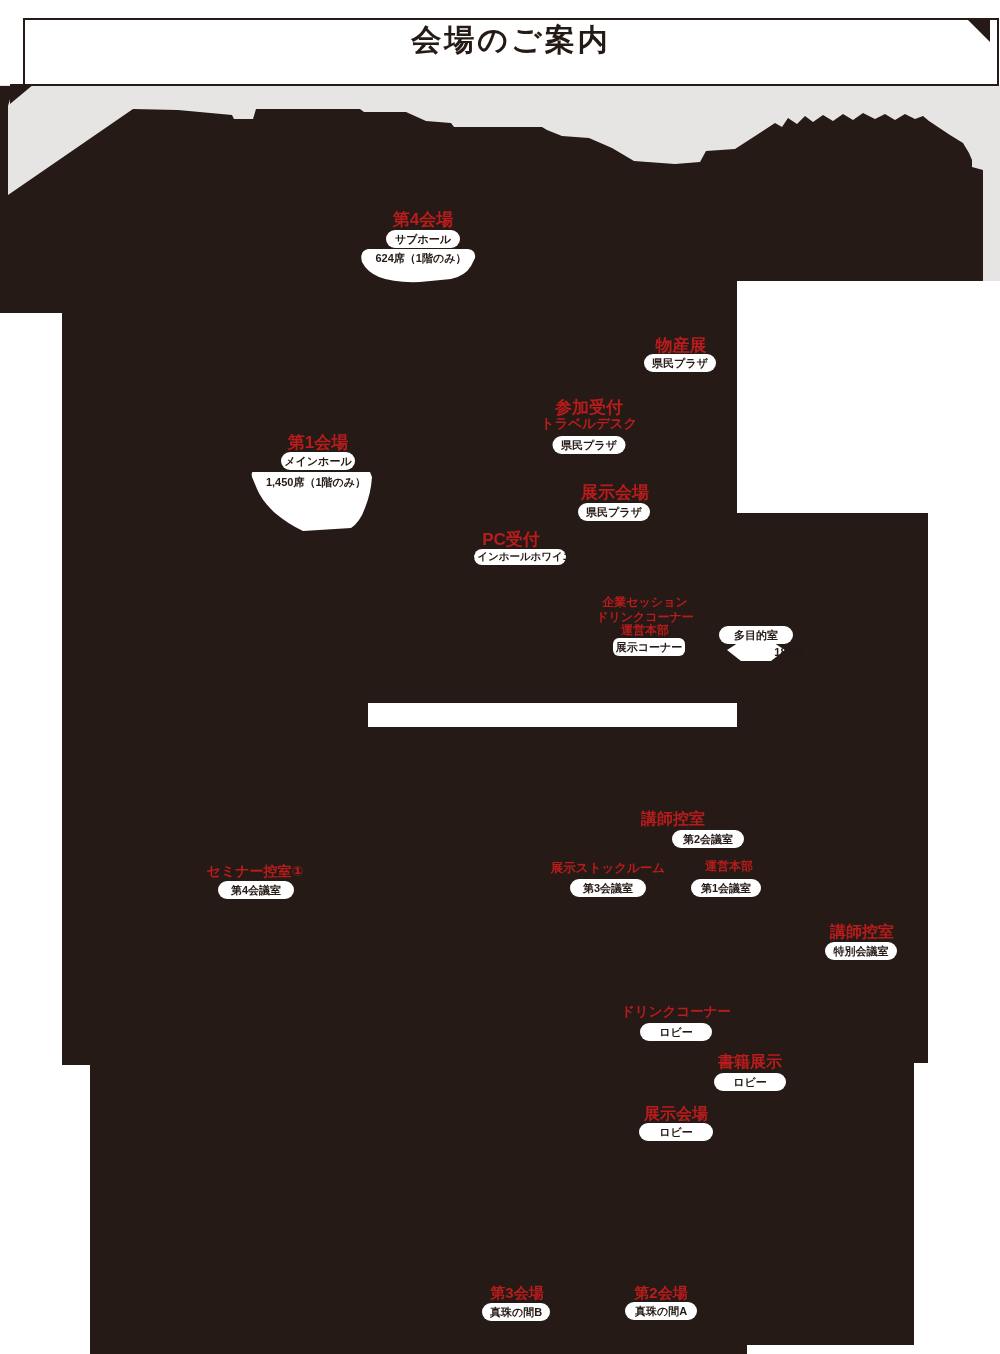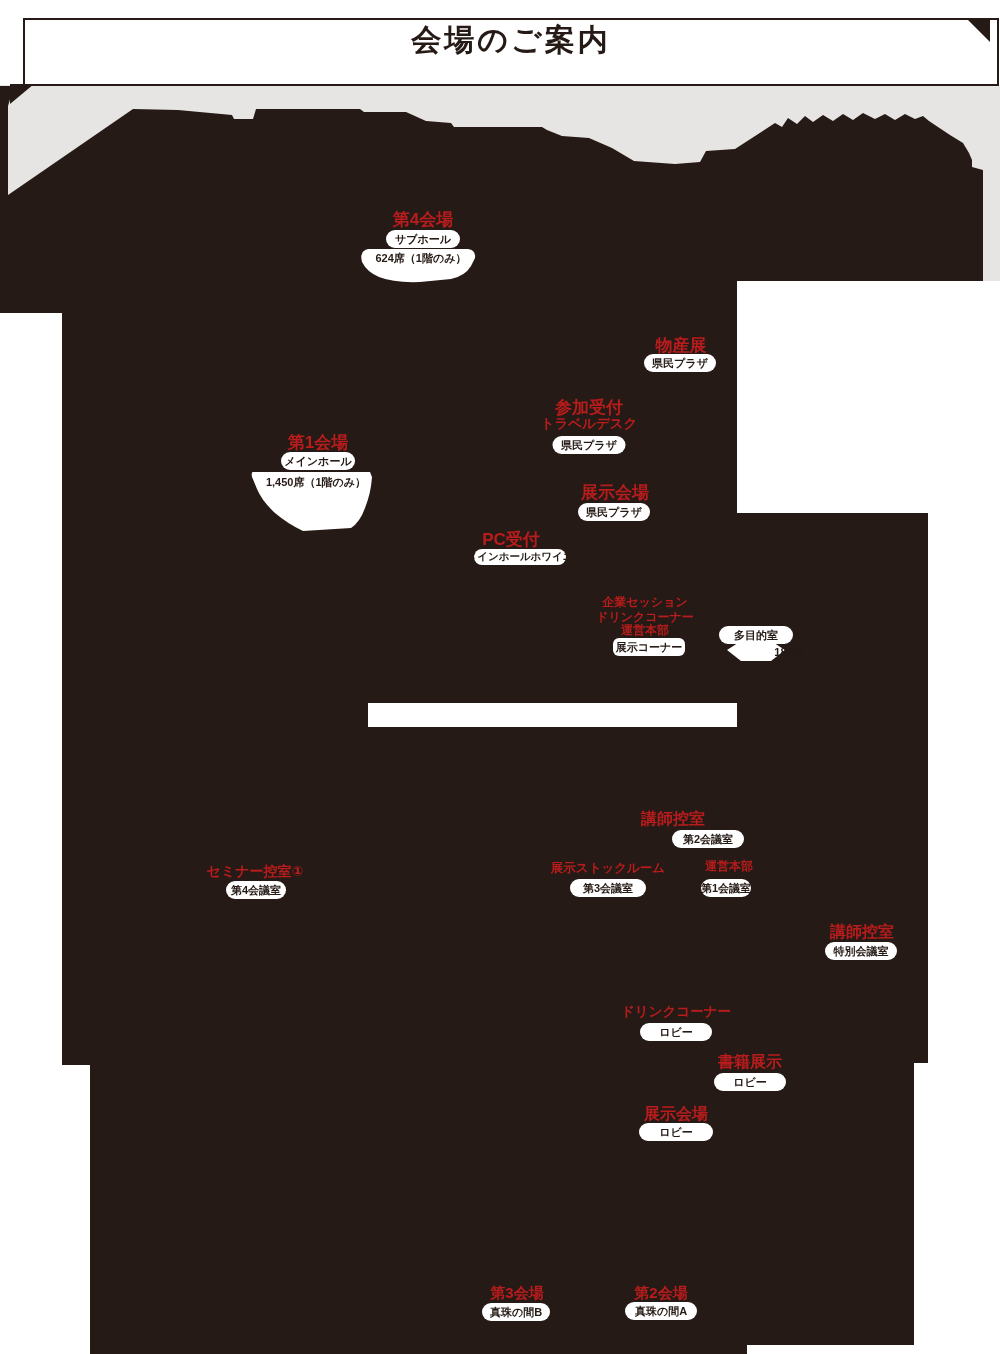--- a/index.html
+++ b/index.html
@@ -107,27 +107,27 @@
 <div class="badge" style="left:649px;top:638px;width:72px;border-radius:6px;">展示コーナー</div>
 
 <div class="lbl" style="left:758px;top:608px;font-size:17px;margin-top:19px;">第5会場</div>
 <div class="badge" style="left:756px;top:626px;width:74px;">多目的室</div>
 <div class="cap" style="left:756px;top:645px;margin-left:33px;">180席</div>
 
 <div class="lbl" style="left:673px;top:811px;font-size:16px;">講師控室</div>
 <div class="badge" style="left:672px;top:830px;width:72px;margin-left:36px;">第2会議室</div>
 
 <div class="lbl" style="left:255px;top:864px;font-size:14px;">セミナー控室①</div>
-<div class="badge" style="left:256px;top:881px;width:60px;">第4会議室</div>
+<div class="badge" style="left:256px;top:881px;width:76px;">第4会議室</div>
 
 <div class="lbl" style="left:608px;top:862px;font-size:12.5px;">展示ストックルーム</div>
 <div class="badge" style="left:608px;top:879px;width:76px;">第3会議室</div>
 
 <div class="lbl" style="left:729px;top:860px;font-size:12px;">運営本部</div>
-<div class="badge" style="left:726px;top:879px;width:50px;">第1会議室</div>
+<div class="badge" style="left:726px;top:879px;width:70px;">第1会議室</div>
 
 <div class="lbl" style="left:862px;top:924px;font-size:16px;">講師控室</div>
 <div class="badge" style="left:861px;top:942px;width:72px;">特別会議室</div>
 
 <div class="lbl" style="left:676px;top:1005px;font-size:13.5px;">ドリンクコーナー</div>
 <div class="badge" style="left:676px;top:1023px;width:72px;">ロビー</div>
 
 <div class="lbl" style="left:750px;top:1054px;font-size:16px;">書籍展示</div>
 <div class="badge" style="left:750px;top:1073px;width:72px;">ロビー</div>
 

